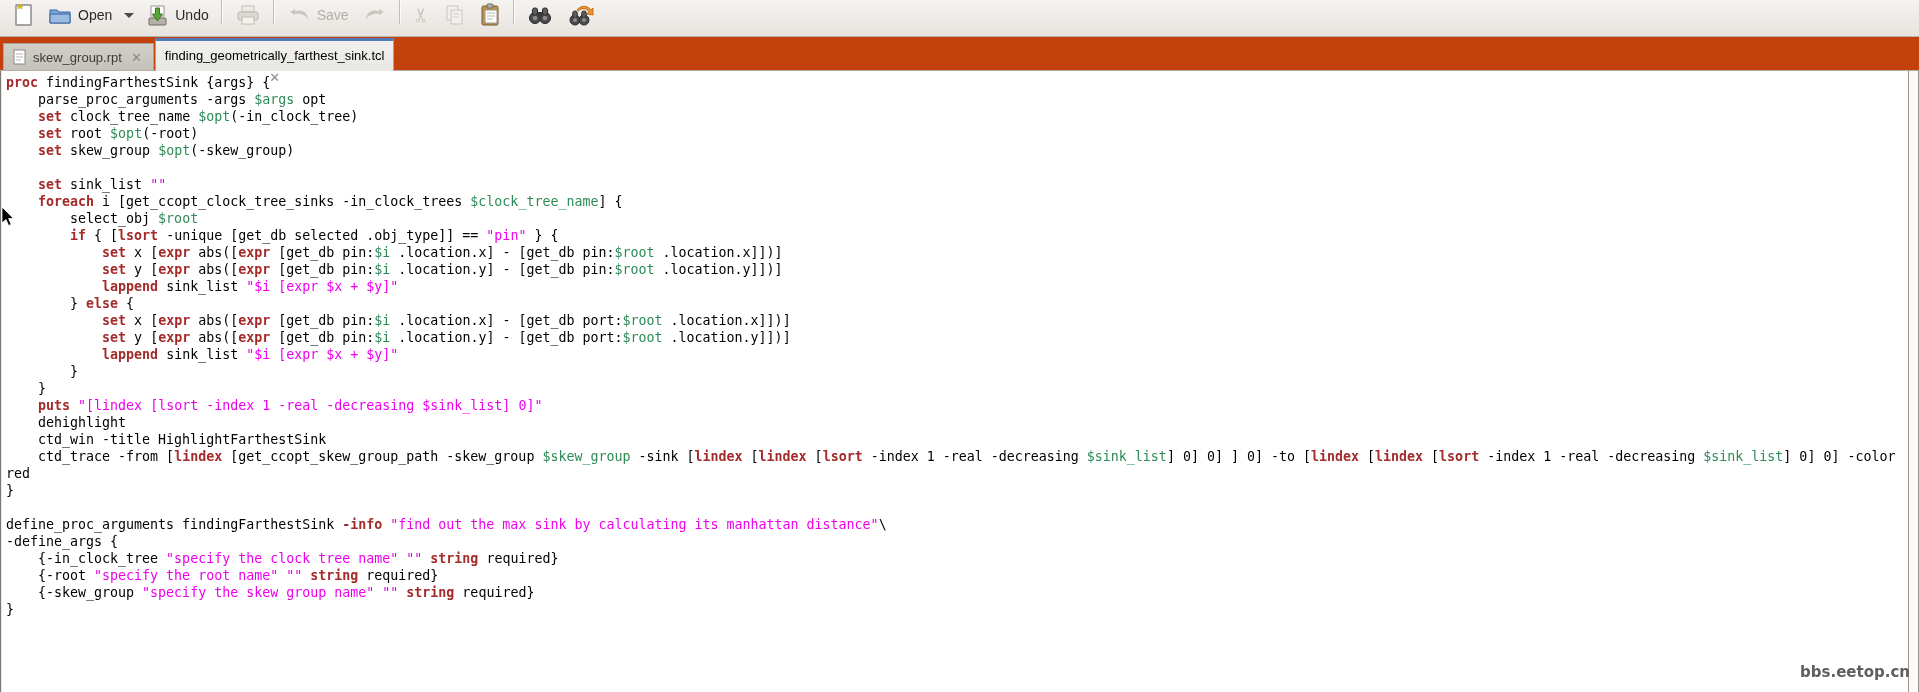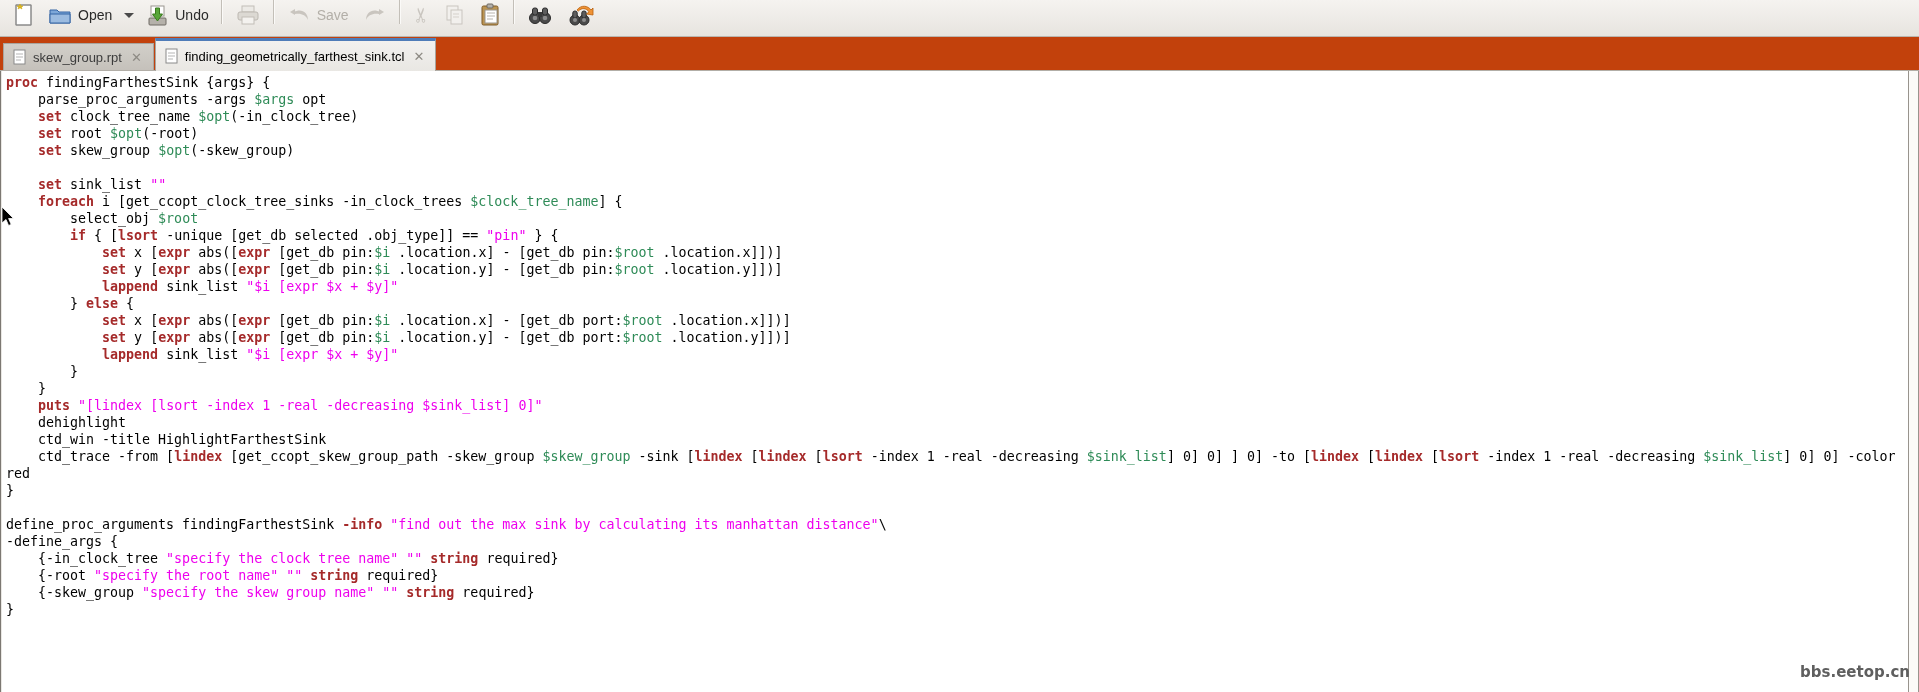--- a/index.html
+++ b/index.html
@@ -16,21 +16,21 @@
   .tsep{width:1px;height:24px;background:#c3bfb8;border-right:1px solid #fbfaf8;margin:0 4px;}
   .ticon{display:block;}
 
   
   .tabbar{height:34px;background:#c2410c;display:flex;align-items:flex-end;
     padding-left:3px;border-bottom:1px solid #b2aea7;box-sizing:border-box;position:relative;}
   .tab{display:flex;align-items:center;gap:7px;height:27px;padding:0 9px;box-sizing:border-box;
     border:1px solid #a9a59e;border-bottom:none;margin-right:1px;font-size:13px;color:#3c3c3c;
     background:linear-gradient(#d2cfc9,#c5c1bb);cursor:default;}
   .tab.active{height:33px;background:linear-gradient(#f2f1ef,#e9e7e3);color:#000;
-    border-top:3px solid #4f7cb8;margin-bottom:-1px;z-index:2;}
+    border-top:3px solid #4f7cb8;margin-bottom:-1px;z-index:2;flex-direction:column;}
   .tabclose{font-size:13px;color:#8d8a84;line-height:1;padding:1px 2px;}
 
   
   .editor{position:absolute;top:71px;left:0;right:0;bottom:0;background:#fff;
     border-left:1px solid #7c7872;box-shadow:inset 1px 0 0 #e9e7e3;overflow:hidden;}
   .code{margin:0;padding:3px 0 0 5px;font-family:"DejaVu Sans Mono","Liberation Mono",monospace;
     font-size:13.3px;line-height:17px;white-space:pre;}
   .code-line{height:17px;}
   .tok-p{color:#000;}
   .tok-k{color:var(--kw,#a52a2a);font-weight:bold;}

